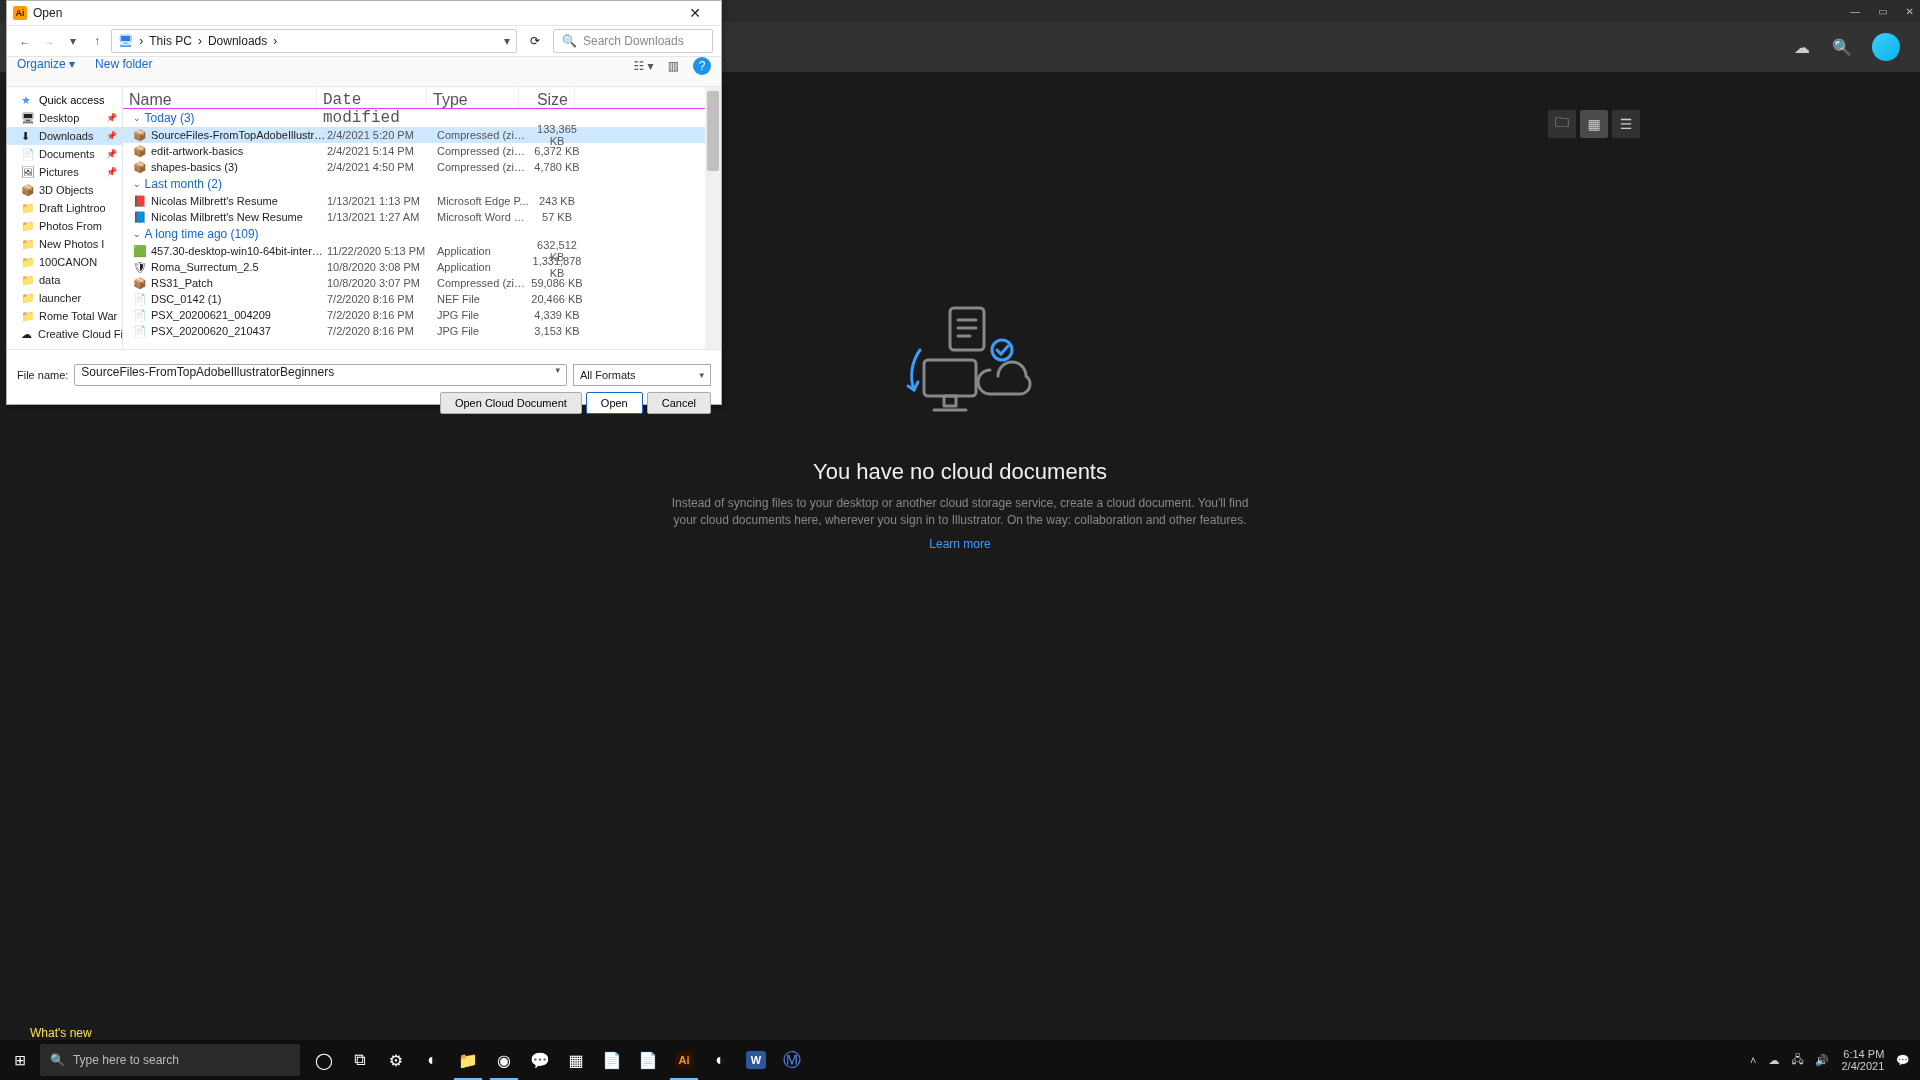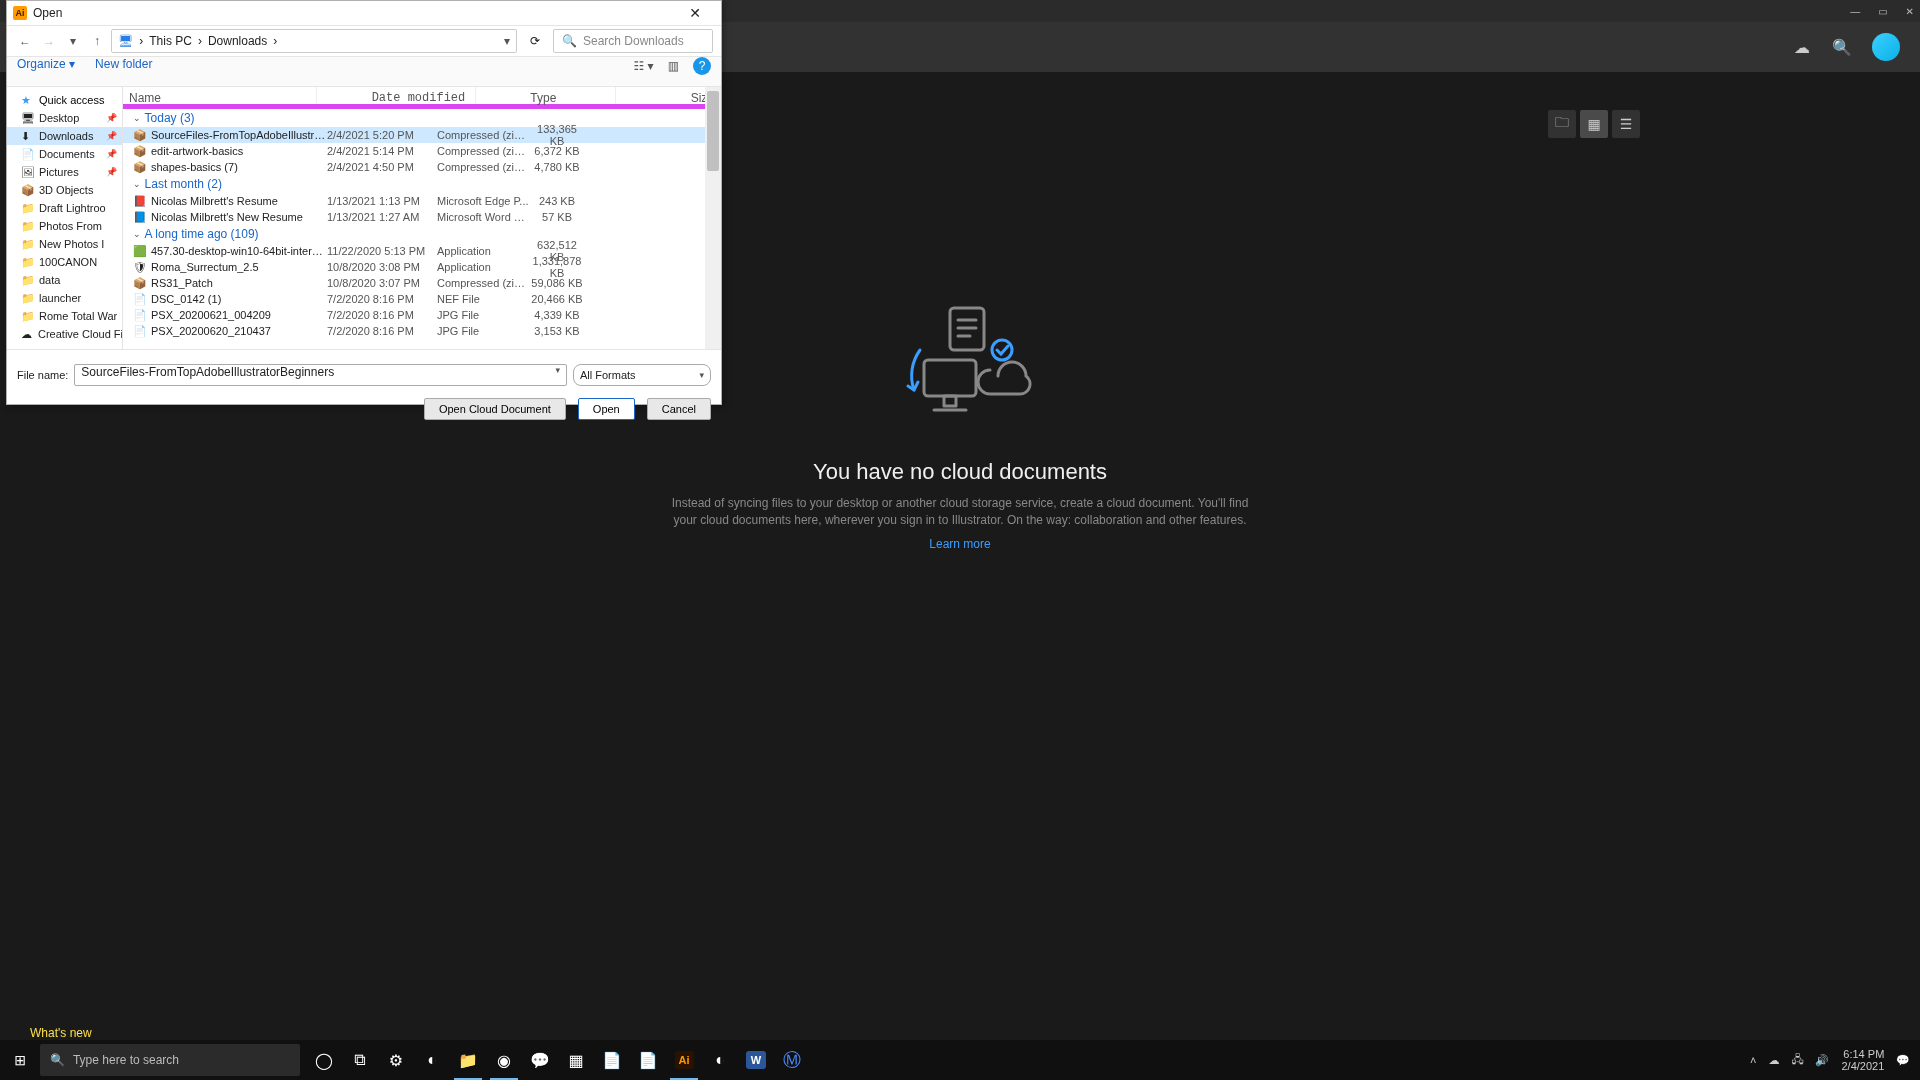--- a/index.html
+++ b/index.html
@@ -47,21 +47,21 @@
 
 .treeview { width:116px; border-right:1px solid #e5e5e5; overflow:hidden; padding-top:4px; }
 .treeview .node { height:18px; display:flex; align-items:center; padding-left:14px; gap:6px; white-space:nowrap; font-size:11px; }
 .treeview .node.qa { color:#000; }
 .treeview .node .star { color:#3b9eff; }
 .treeview .node.sel { background:#cde8ff; }
 .treeview .ficon { width:12px; height:12px; display:inline-block; font-size:11px; }
 .treeview .pin { margin-left:auto; margin-right:4px; color:#888; font-size:9px; }
 
 .listview { flex:1; position:relative; overflow:hidden; }
-.list-head { height:22px; display:flex; border-bottom:5px solid #d946ef; font-size:12px; color:#555;justify-content:space-between; }
+.list-head { height:22px; display:flex; border-bottom:1px solid #d946ef; font-size:16px; color:#555; }
 .list-head div { padding:4px 6px; border-right:1px solid #eee; }
 .col-name { width:194px; }
 .col-date { width:110px;font-family:Liberation Mono, monospace; }
 .col-type { width:92px; }
 .col-size { width:56px; text-align:right; }
 
 .list-group { padding:2px 10px; color:#1a66c9; font-size:12px; display:flex; align-items:center; gap:4px; }
 .list-group .chev { font-size:9px; color:#555; }
 
 .list-row { height:16px; display:flex; align-items:center; font-size:11px; padding-left:10px; }
@@ -73,23 +73,23 @@
 .list-row .sz { width:56px; color:#555; text-align:center; }
 
 .list-scroll { position:absolute; right:0; top:0; width:16px; height:100%; background:#f0f0f0; }
 .list-scroll .thumb { position:absolute; left:2px; width:12px; background:#c0c0c0; border-radius:2px; }
 
 .dlg-footer { height:56px; border-top:1px solid #e5e5e5; padding:14px 10px; }
 .fn-row { display:flex; align-items:center; gap:6px; }
 .fn-row label { font-size:11px; }
 .fn-row .fn-input { flex:1; height:22px; border:1px solid #aaa; padding:0 6px; font-size:12px; background:#fff; display:flex; border-radius:2px; position:relative; }
 .fn-row .fn-input::after { content:"▾"; position:absolute; right:6px; color:#555; font-size:9px; }
-.fn-row .fmt { width:138px; height:22px; border:1px solid #aaa; padding:0 6px; font-size:11px; display:flex; align-items:center; border-radius:8px; position:relative; }
+.fn-row .fmt { width:138px; height:22px; border:1px solid #aaa; padding:0 6px; font-size:11px; display:flex; align-items:center; border-radius:0; position:relative; }
 .fn-row .fmt::after { content:"▾"; position:absolute; right:6px; color:#555; font-size:9px; }
-.btn-row { display:flex; justify-content:flex-end; gap:12px; margin-top:12px; }
+.btn-row { display:flex; justify-content:flex-end; gap:4px; margin-top:6px; }
 .btn-row button { height:22px; padding:0 14px; font-size:11px; background:#e8e8e8; border:1px solid #aaa; border-radius:2px; }
 .btn-row .primary { border:1px solid #1a66c9; background:#fff; }
 
 
 .taskbar { position:absolute; left:0; right:0; bottom:0; height:40px; background:#101010; display:flex; align-items:center; color:#fff; font-size:12px; }
 .taskbar .start { width:40px; height:40px; display:flex; align-items:center; justify-content:center; font-size:14px; }
 .taskbar .searchbox { width:260px; height:32px; background:#2b2b2b; display:flex; align-items:center; gap:8px; padding:0 10px; color:#bbb; margin-right:6px; border-radius:2px; }
 .taskbar .tbicon { width:36px; height:40px; display:flex; align-items:center; justify-content:center; font-size:16px; position:relative; }
 .taskbar .tbicon.active::after { content:""; position:absolute; left:4px; right:4px; bottom:0; height:2px; background:#76b9ed; }
 .taskbar .tray { margin-left:auto; display:flex; align-items:center; gap:12px; padding:0 10px; color:#ccc; font-size:11px; }
@@ -264,21 +264,21 @@
           </div>
           <div class="list-row">
             <span class="ico">📦</span>
             <span class="nm">edit-artwork-basics</span>
             <span class="dt">2/4/2021 5:14 PM</span>
             <span class="tp">Compressed (zipp...</span>
             <span class="sz">6,372 KB</span>
           </div>
           <div class="list-row">
             <span class="ico">📦</span>
-            <span class="nm">shapes-basics (7)</span>
+            <span class="nm">shapes-basics (3)</span>
             <span class="dt">2/4/2021 4:50 PM</span>
             <span class="tp">Compressed (zipp...</span>
             <span class="sz">4,780 KB</span>
           </div>
           <div class="list-group"><span class="chev">⌄</span> Last month (2)</div>
           <div class="list-row">
             <span class="ico">📕</span>
             <span class="nm">Nicolas Milbrett's Resume</span>
             <span class="dt">1/13/2021 1:13 PM</span>
             <span class="tp">Microsoft Edge P...</span>

